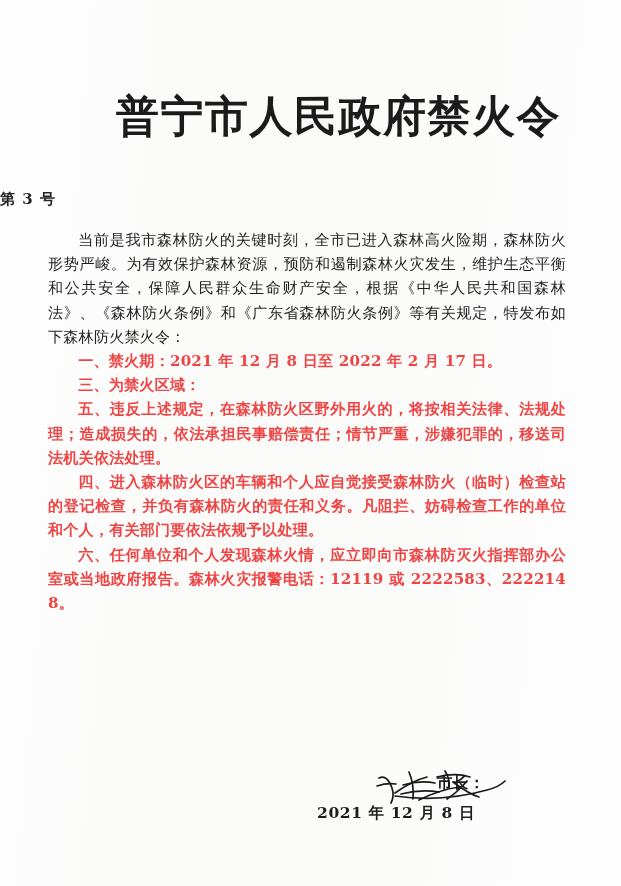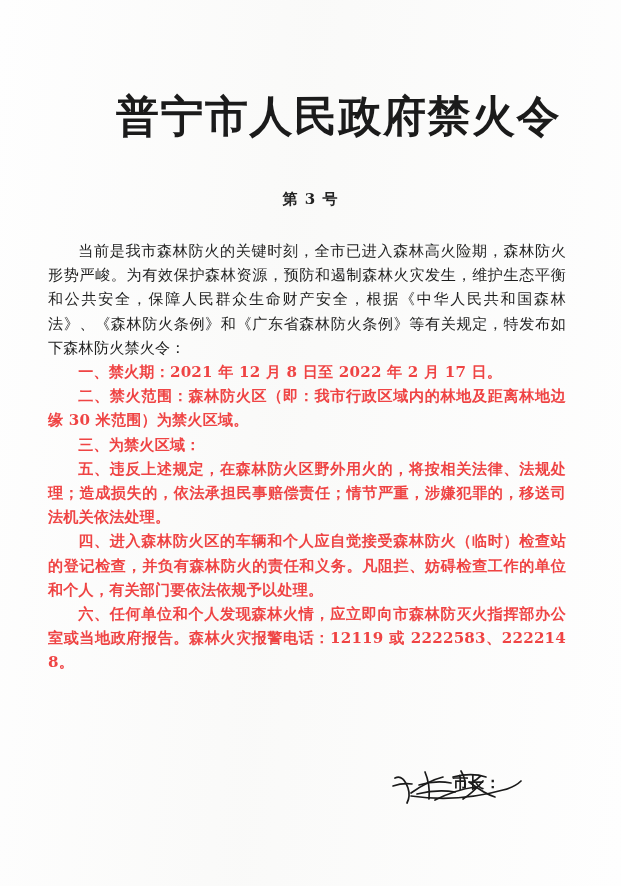--- a/index.html
+++ b/index.html
@@ -43,33 +43,31 @@
     color: #1b1b1b;
     line-height: 1.15;
     white-space: nowrap;
     margin-left: 28px;
   }
   .doc-number {
     position: absolute;
     top: 190px;
     left: 0;
     width: 621px;
-    text-align: center;
     font-family: "DejaVu Serif", serif;
     font-weight: 700;
     font-size: 15px;
     letter-spacing: 1px;
     color: #232323;
   }
   .body-block {
     position: absolute;
     top: 228px;
     left: 48px;
     width: 518px;
-    margin-top: 11px;
   }
   p.para {
     margin: 0;
     font-family: "DejaVu Serif", serif;
     font-size: 15.1px;
     line-height: 24.2px;
     color: #1f1f1f;
     text-align: justify;
     text-justify: inter-ideograph;
     text-indent: 2em;
@@ -78,21 +76,20 @@
   }
   p.para.bold {
     font-weight: 700;
     color: #ef4444;
   }
   .sign-block {
     position: absolute;
     top: 772px;
     left: 0;
     width: 571px;
-    margin-left: 16px;
   }
   .sign-row {
     position: relative;
     height: 28px;
     padding-right: 86px;
     text-align: right;
     font-family: "DejaVu Serif", serif;
     font-size: 15.5px;
     font-weight: 700;
     color: #1d1d1d;
@@ -129,21 +126,20 @@
   <div class="doc-title">普宁市人民政府禁火令</div>
 
   <div class="doc-number">第 3 号</div>
 
   <div class="body-block">
 
     <p class="para">当前是我市森林防火的关键时刻，全市已进入森林高火险期，森林防火形势严峻。为有效保护森林资源，预防和遏制森林火灾发生，维护生态平衡和公共安全，保障人民群众生命财产安全，根据《中华人民共和国森林法》、《森林防火条例》和《广东省森林防火条例》等有关规定，特发布如下森林防火禁火令：</p>
 
     <p class="para bold">一、禁火期：2021 年 12 月 8 日至 2022 年 2 月 17 日。</p>
 
-    <p class="para bold">二、禁火范围：森林防火区（即：我市行政区域内的林地及距离林地边缘 30 米范围）为禁火区域。</p>
 
     <p class="para bold">三、为禁火区域：</p>
 
 
     <p class="para bold">五、违反上述规定，在森林防火区野外用火的，将按相关法律、法规处理；造成损失的，依法承担民事赔偿责任；情节严重，涉嫌犯罪的，移送司法机关依法处理。</p>
 
     <p class="para bold">四、进入森林防火区的车辆和个人应自觉接受森林防火（临时）检查站的登记检查，并负有森林防火的责任和义务。凡阻拦、妨碍检查工作的单位和个人，有关部门要依法依规予以处理。</p>
 
     <p class="para bold">六、任何单位和个人发现森林火情，应立即向市森林防灭火指挥部办公室或当地政府报告。森林火灾报警电话：12119 或 2222583、2222148。</p>
 
@@ -162,15 +158,16 @@
           <path d="M26 28 C38 25, 52 24, 64 26"></path>
           <path d="M44 34 C56 28, 70 23, 84 21"></path>
           <path d="M70 5 C73 10, 75 16, 74 22"></path>
           <path d="M62 11 C74 8, 86 8, 95 11"></path>
           <path d="M78 16 C86 22, 94 28, 104 31"></path>
           <path d="M92 15 C86 22, 80 28, 72 33"></path>
           <path d="M20 30 C48 34, 80 33, 112 24 C120 22, 126 19, 130 15"></path>
         </g>
       </svg>
     </div>
+    <div class="sign-date">2021 年 12 月 8 日</div>
   </div>
 
 </div>
 
 </body></html>

